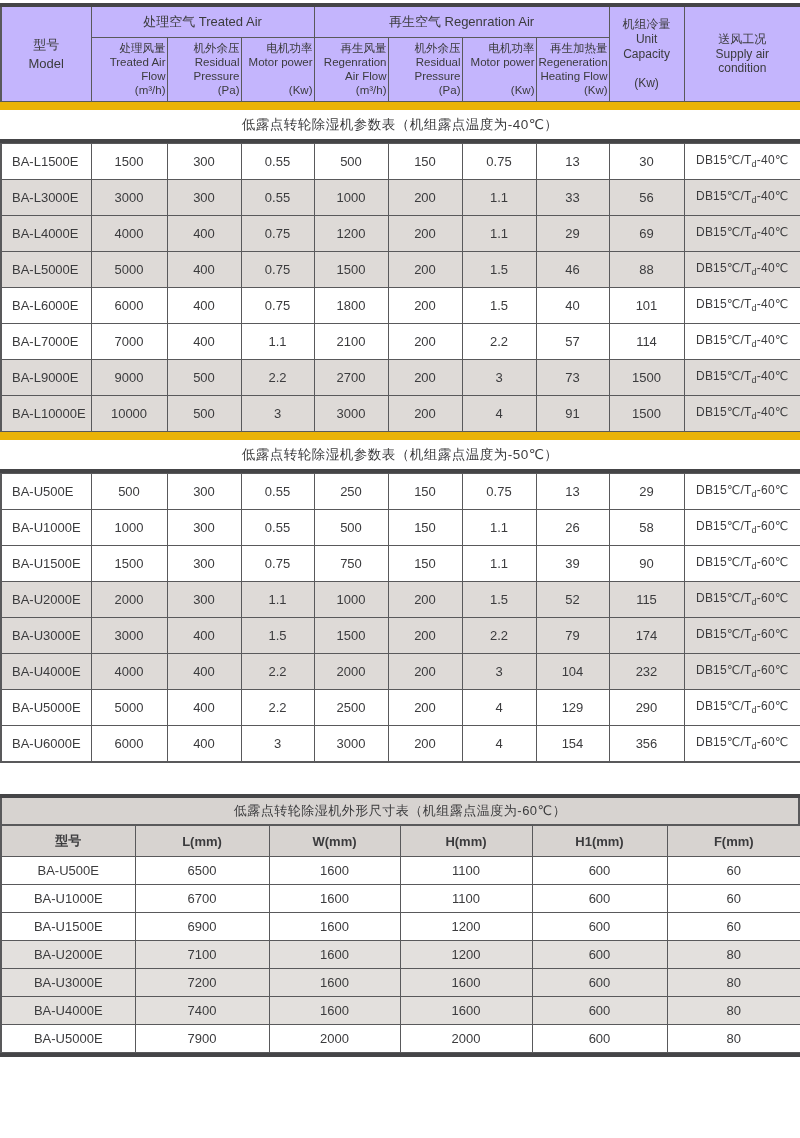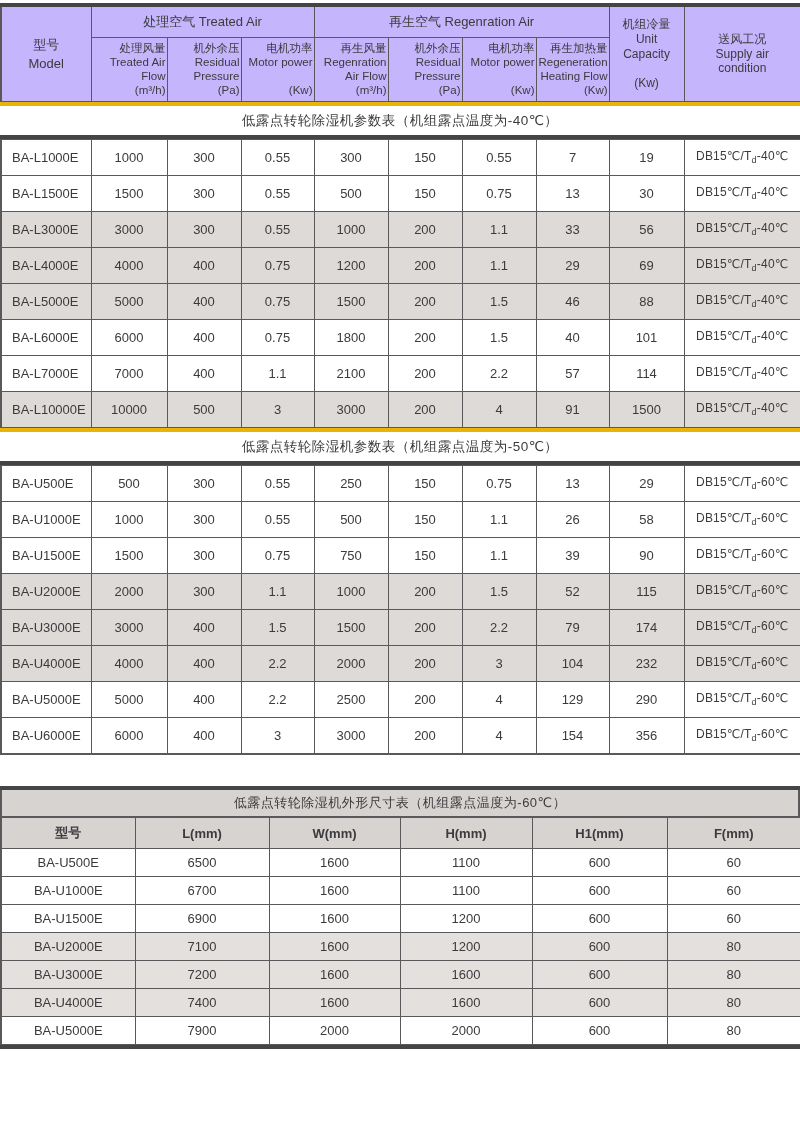--- a/index.html
+++ b/index.html
@@ -21,21 +21,21 @@
     background:#c4b5fd;font-weight:400;vertical-align:middle;
     white-space:pre-line;line-height:1.22;padding:2px 1px 3px;
   }
   .spec-head .group-row th{height:26px;font-size:13px;padding:2px 0;}
   .spec-head .sub-row th{height:58px;font-size:11.5px;text-align:right;}
   .spec-head th.model-head{font-size:13px;line-height:1.5;}
   .spec-head th.tall{font-size:12px;}
 
   
   .band{
-    border-top:4px solid #eab308;border-bottom:4px solid #454547;
+    border-top:8px solid #eab308;border-bottom:4px solid #454547;
     height:29px;display:flex;align-items:center;justify-content:center;
     background:#ffffff;font-size:13.5px;font-weight:500;letter-spacing:.5px;
   }
 
   
   .spec td{height:33px;text-align:center;font-size:13px;background:#ffffff;}
   .spec td.model{text-align:left;padding-left:10px;}
   .spec tr.shaded td{background:#dedad7;}
   .spec td.supply{font-size:12px;letter-spacing:.2px;}
   .spec td.supply sub{font-size:9px;}
@@ -130,32 +130,20 @@
         <col style="width:73px">
       <col style="width:74px">
         <col style="width:74px">
         <col style="width:74px">
         <col style="width:73px">
       <col style="width:75px">
         <col style="width:117px">
     </colgroup>
     <tbody id="t1">
         <tr>
-          <td class="model">BA-L1000E</td>
-          <td>1000</td>
-          <td>300</td>
-          <td>0.55</td>
-          <td>300</td>
-          <td>150</td>
-          <td>0.55</td>
-          <td>7</td>
-          <td>19</td>
-          <td class="supply">DB15℃/T<sub>d</sub>-40℃</td>
-        </tr>
-        <tr>
           <td class="model">BA-L1500E</td>
           <td>1500</td>
           <td>300</td>
           <td>0.55</td>
           <td>500</td>
           <td>150</td>
           <td>0.75</td>
           <td>13</td>
           <td>30</td>
           <td class="supply">DB15℃/T<sub>d</sub>-40℃</td>
@@ -211,20 +199,32 @@
         <tr>
           <td class="model">BA-L7000E</td>
           <td>7000</td>
           <td>400</td>
           <td>1.1</td>
           <td>2100</td>
           <td>200</td>
           <td>2.2</td>
           <td>57</td>
           <td>114</td>
+          <td class="supply">DB15℃/T<sub>d</sub>-40℃</td>
+        </tr>
+        <tr class="shaded">
+          <td class="model">BA-L9000E</td>
+          <td>9000</td>
+          <td>500</td>
+          <td>2.2</td>
+          <td>2700</td>
+          <td>200</td>
+          <td>3</td>
+          <td>73</td>
+          <td>1500</td>
           <td class="supply">DB15℃/T<sub>d</sub>-40℃</td>
         </tr>
         <tr class="shaded">
           <td class="model">BA-L10000E</td>
           <td>10000</td>
           <td>500</td>
           <td>3</td>
           <td>3000</td>
           <td>200</td>
           <td>4</td>

